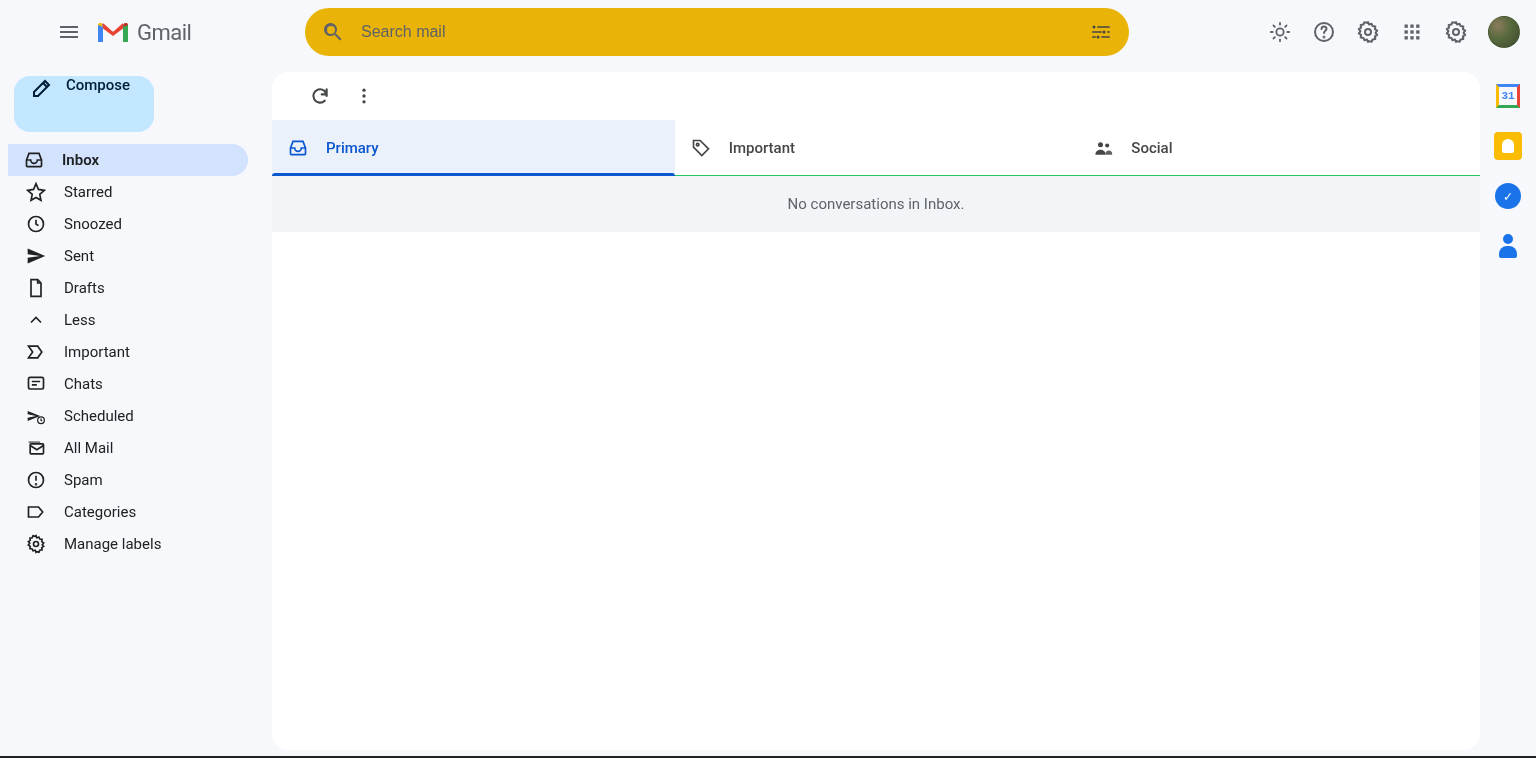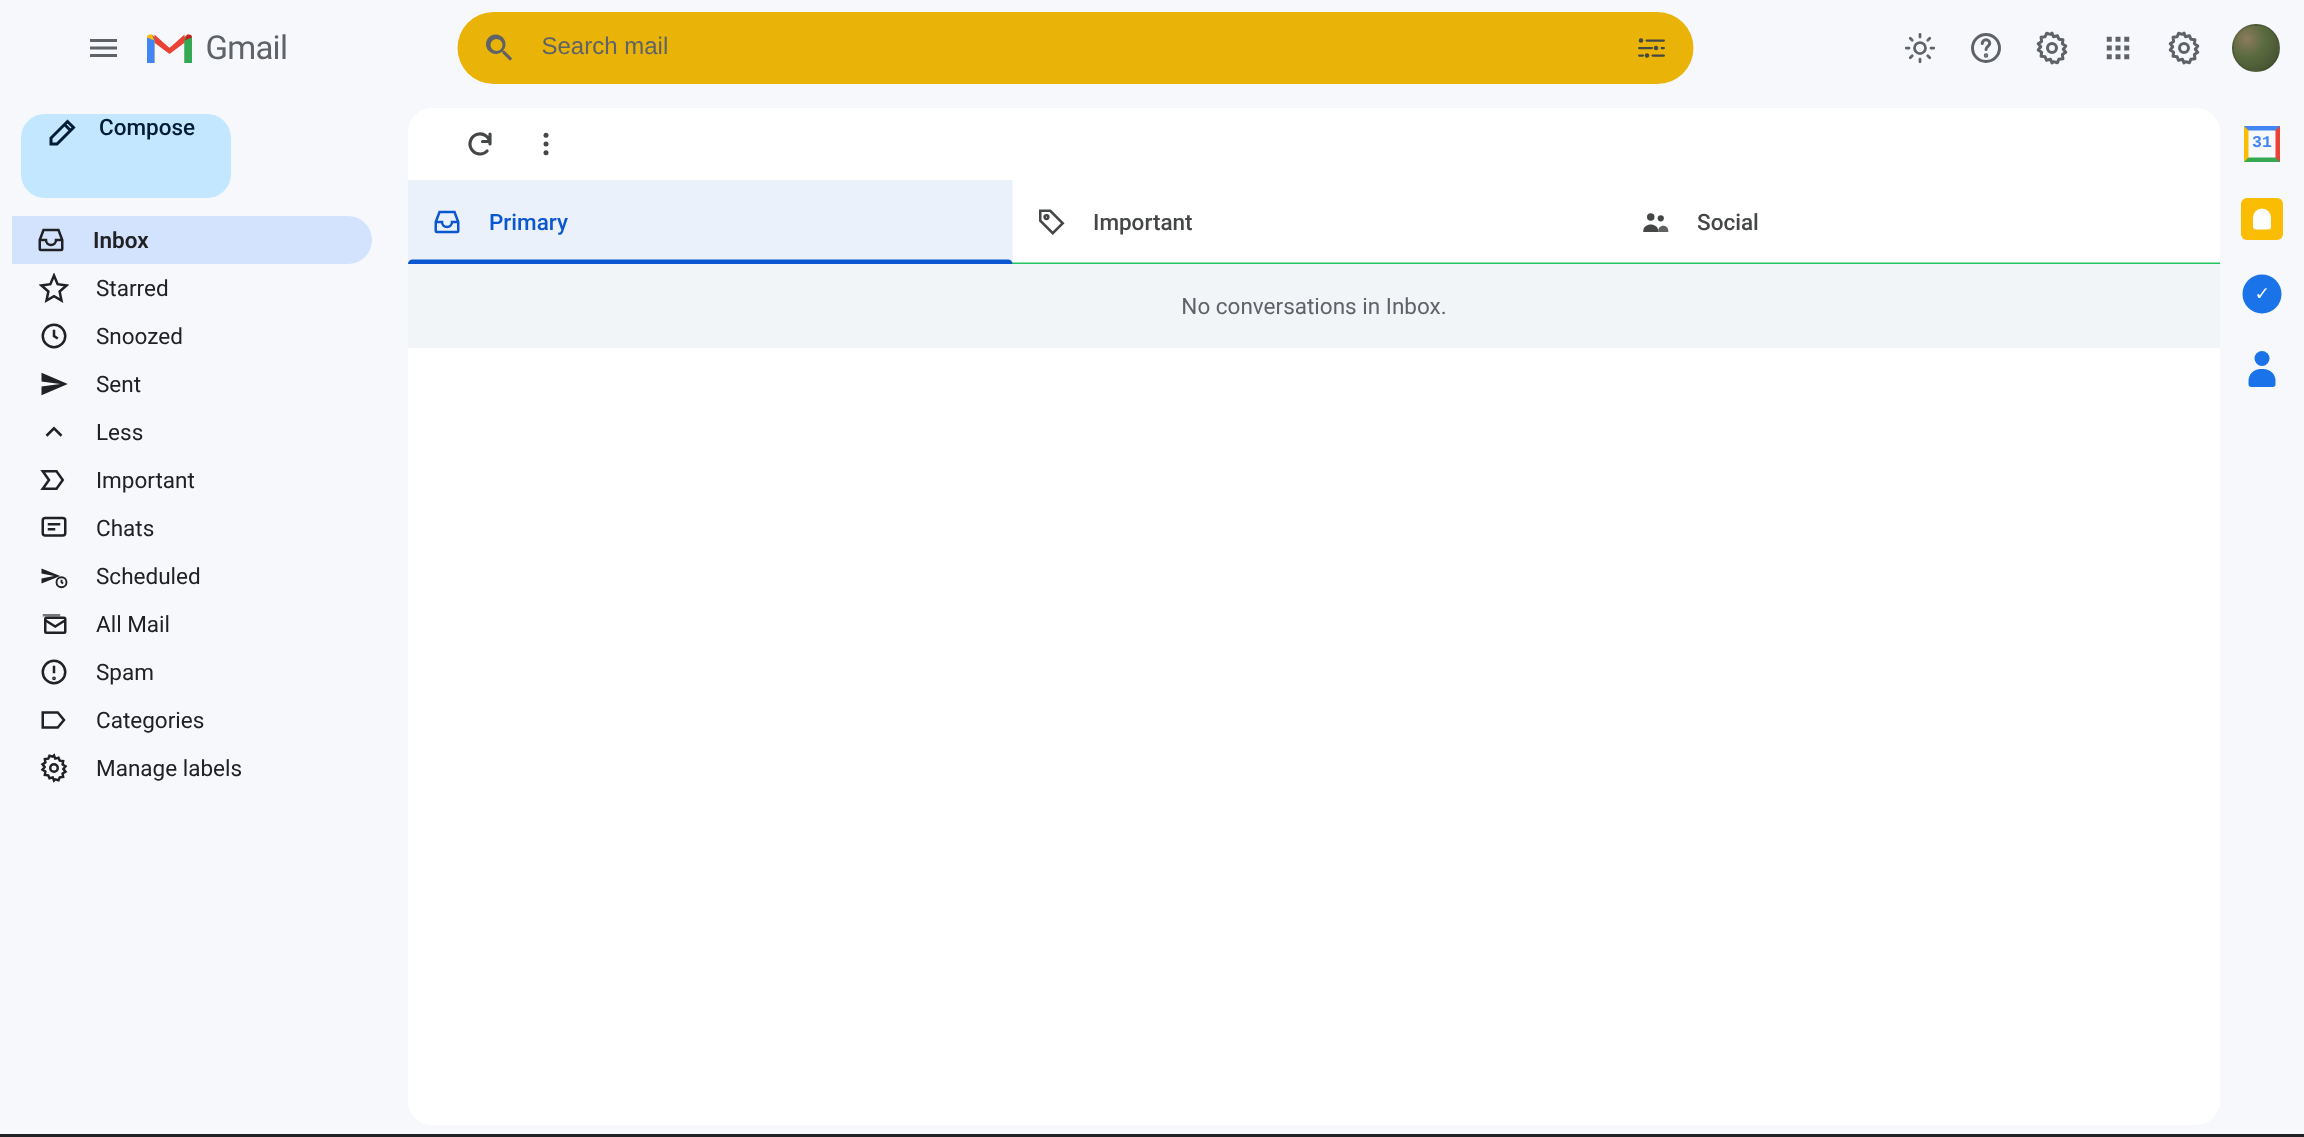--- a/index.html
+++ b/index.html
@@ -203,20 +203,29 @@
         <span class="icon">
             <svg width="20" height="20" viewBox="0 0 24 24" fill="#202124">
               <path d="M2 21l21-9L2 3v7l15 2-15 2v7z"></path>
             </svg>
           </span>
         <span class="label">Sent</span>
       </div>
       <div class="nav-item">
         <span class="icon">
             <svg width="20" height="20" viewBox="0 0 24 24" fill="none" stroke="#202124" stroke-width="2">
+              <path d="M6 2h8l4 4v16H6V2z"></path>
+              <path d="M14 2v4h4"></path>
+            </svg>
+          </span>
+        <span class="label">Drafts</span>
+      </div>
+      <div class="nav-item">
+        <span class="icon">
+            <svg width="20" height="20" viewBox="0 0 24 24" fill="none" stroke="#202124" stroke-width="2">
               <path d="M6 15l6-6 6 6"></path>
             </svg>
           </span>
         <span class="label">Less</span>
       </div>
       <div class="nav-item">
         <span class="icon">
             <svg width="20" height="20" viewBox="0 0 24 24" fill="none" stroke="#202124" stroke-width="2">
               <path d="M3 5h11l5 7-5 7H3l5-7-5-7z"></path>
             </svg>

